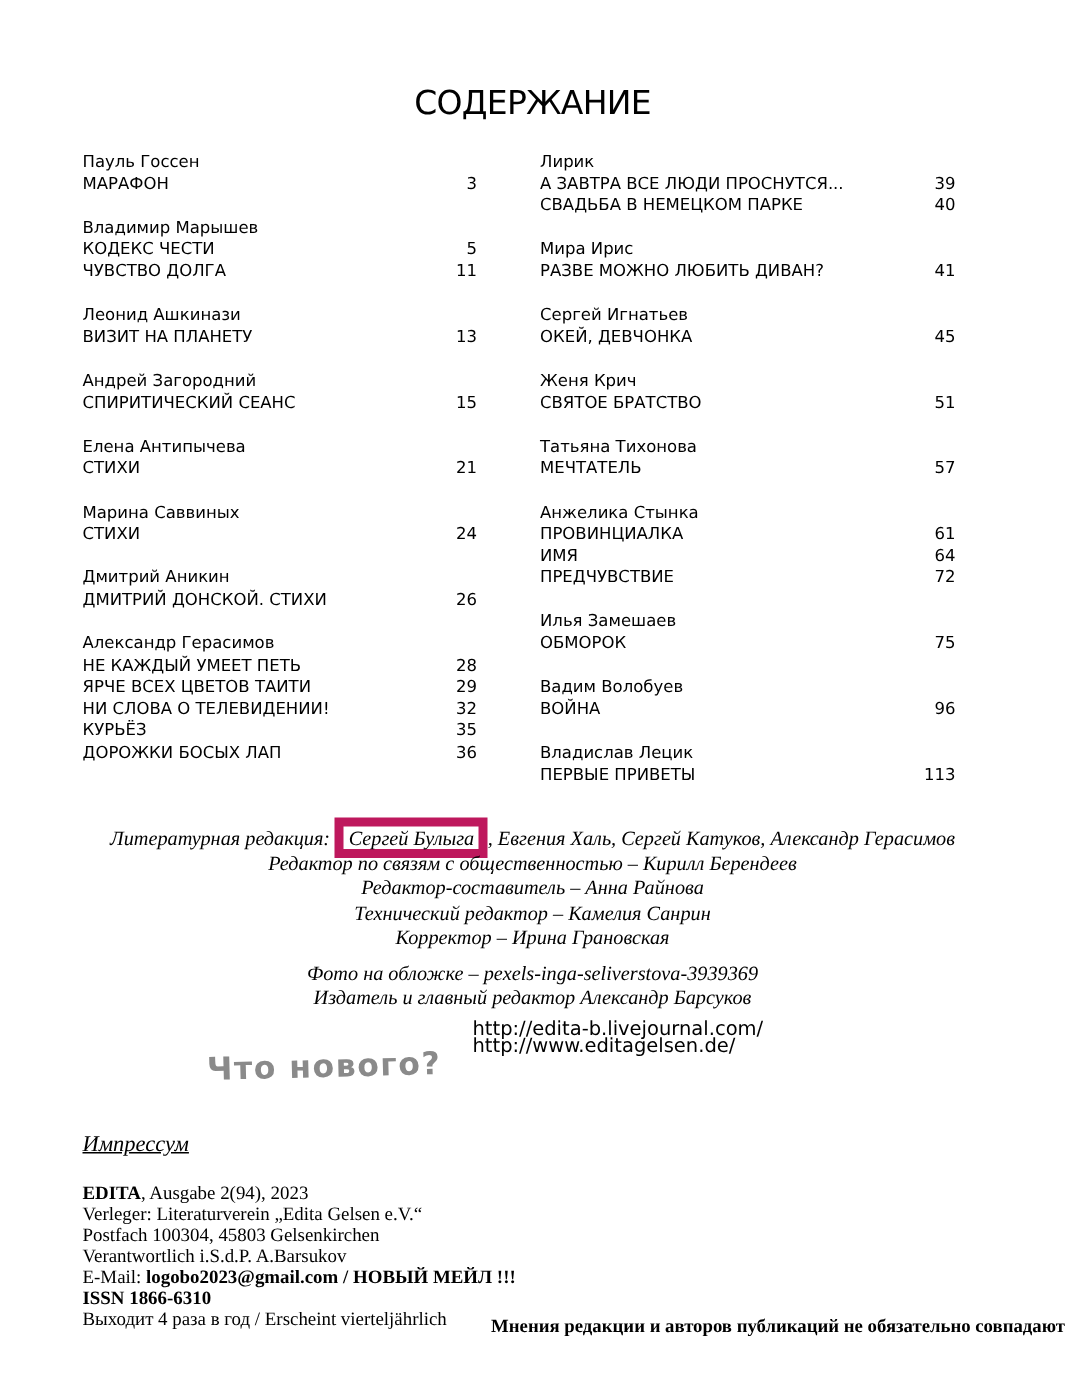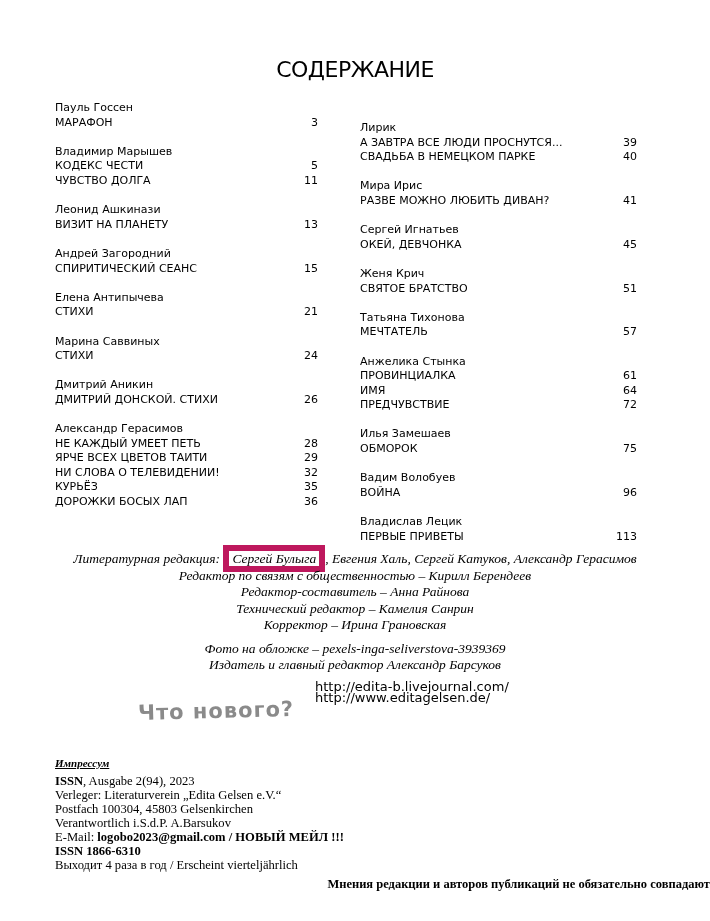--- a/index.html
+++ b/index.html
@@ -8,21 +8,21 @@
     background:#ffffff; color:#000; overflow:hidden;
     font-family:"DejaVu Sans", sans-serif;
   }
   .title {
     position:absolute; top:57px; left:0; width:100%;
     text-align:center; font-size:22px; letter-spacing:-0.5px;
     font-family:"DejaVu Sans", sans-serif;
   }
   .toc-col { position:absolute; top:101px; font-size:11px; line-height:14.6px; }
   .toc-col.left  { left:55px;  width:263px; }
-  .toc-col.right { left:360px; width:277px;margin-top:20px; }
+  .toc-col.right { left:360px; width:277px; }
   .toc-block { margin-bottom:14.6px; }
   .toc-author { font-weight:normal; }
   .toc-row { display:flex; justify-content:space-between; }
   .toc-page { text-align:right; padding-left:8px; white-space:nowrap; }
 
   .credits {
     position:absolute; top:551px; left:0; width:100%;
     text-align:center; font-family:"Liberation Serif", serif;
     font-style:italic; font-size:13.5px; line-height:16.6px;
   }
@@ -42,22 +42,22 @@
   }
   .url { position:absolute; left:315px; font-size:13px; color:#000; text-decoration:none; }
   .url1 { top:690px; }
   .url2 { top:679px; }
 
   .impressum {
     position:absolute; left:55px; top:755px;
     font-family:"Liberation Serif", serif; font-size:12.6px; line-height:14px;
   }
   .imp-heading {
-    font-size:11px; font-weight:bold; font-style:italic;
-    text-decoration:underline; line-height:17px; margin-bottom:2px;
+    font-size:15px; font-weight:normal; font-style:italic;
+    text-decoration:underline; line-height:17px; margin-bottom:16px;
   }
   .imp-line b { font-weight:bold; }
 
   .footer {
     position:absolute; top:877px; left:0; width:100%;
     text-align:right; font-weight:bold; font-size:12.5px;
     font-family:Liberation Serif, serif;
   }
 </style>
 </head>
@@ -238,21 +238,21 @@
     <div>Издатель и главный редактор Александр Барсуков</div>
   </div>
 
   <div class="watermark">Что нового?</div>
 
   <a class="url url1" href="#">http://www.editagelsen.de/</a>
   <a class="url url2" href="#">http://edita-b.livejournal.com/</a>
 
   <div class="impressum">
     <div class="imp-heading">Импрессум</div>
-    <div class="imp-line"><b>ISSN</b><span>, Ausgabe 2(94), 2023</span></div>
+    <div class="imp-line"><b>EDITA</b><span>, Ausgabe 2(94), 2023</span></div>
     <div class="imp-line">Verleger: Literaturverein „Edita Gelsen e.V.“</div>
     <div class="imp-line">Postfach 100304, 45803 Gelsenkirchen</div>
     <div class="imp-line">Verantwortlich i.S.d.P. A.Barsukov</div>
     <div class="imp-line"><span>E-Mail: </span><b>logobo2023@gmail.com</b><b> / НОВЫЙ МЕЙЛ !!!</b></div>
     <div class="imp-line" style="font-weight:bold">ISSN 1866-6310</div>
     <div class="imp-line">Выходит 4 раза в год / Erscheint vierteljährlich</div>
   </div>
 
   <div class="footer">Мнения редакции и авторов публикаций не обязательно совпадают</div>
 

